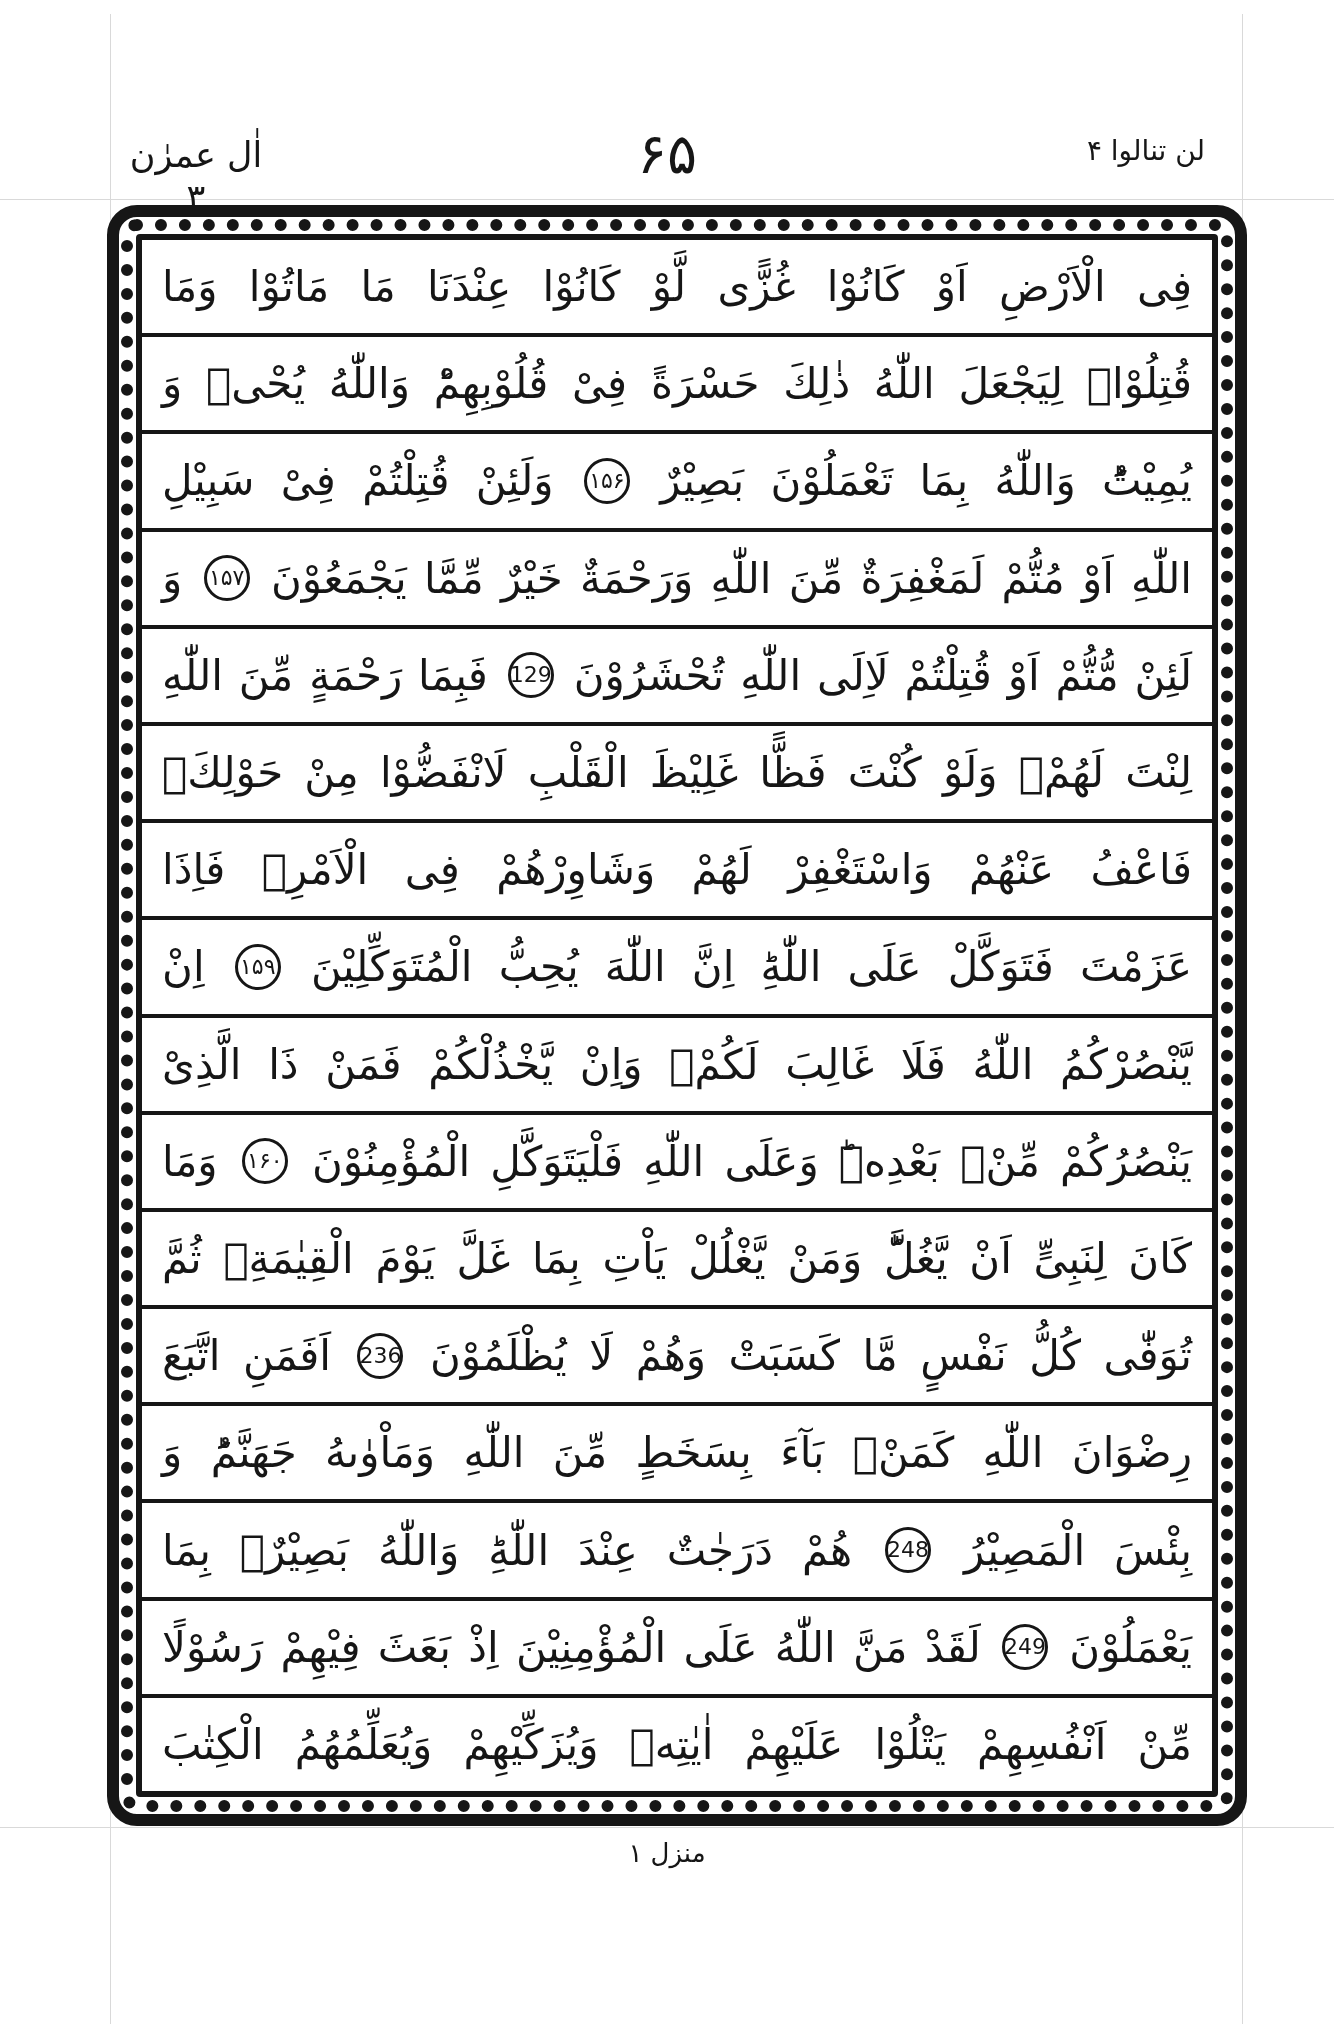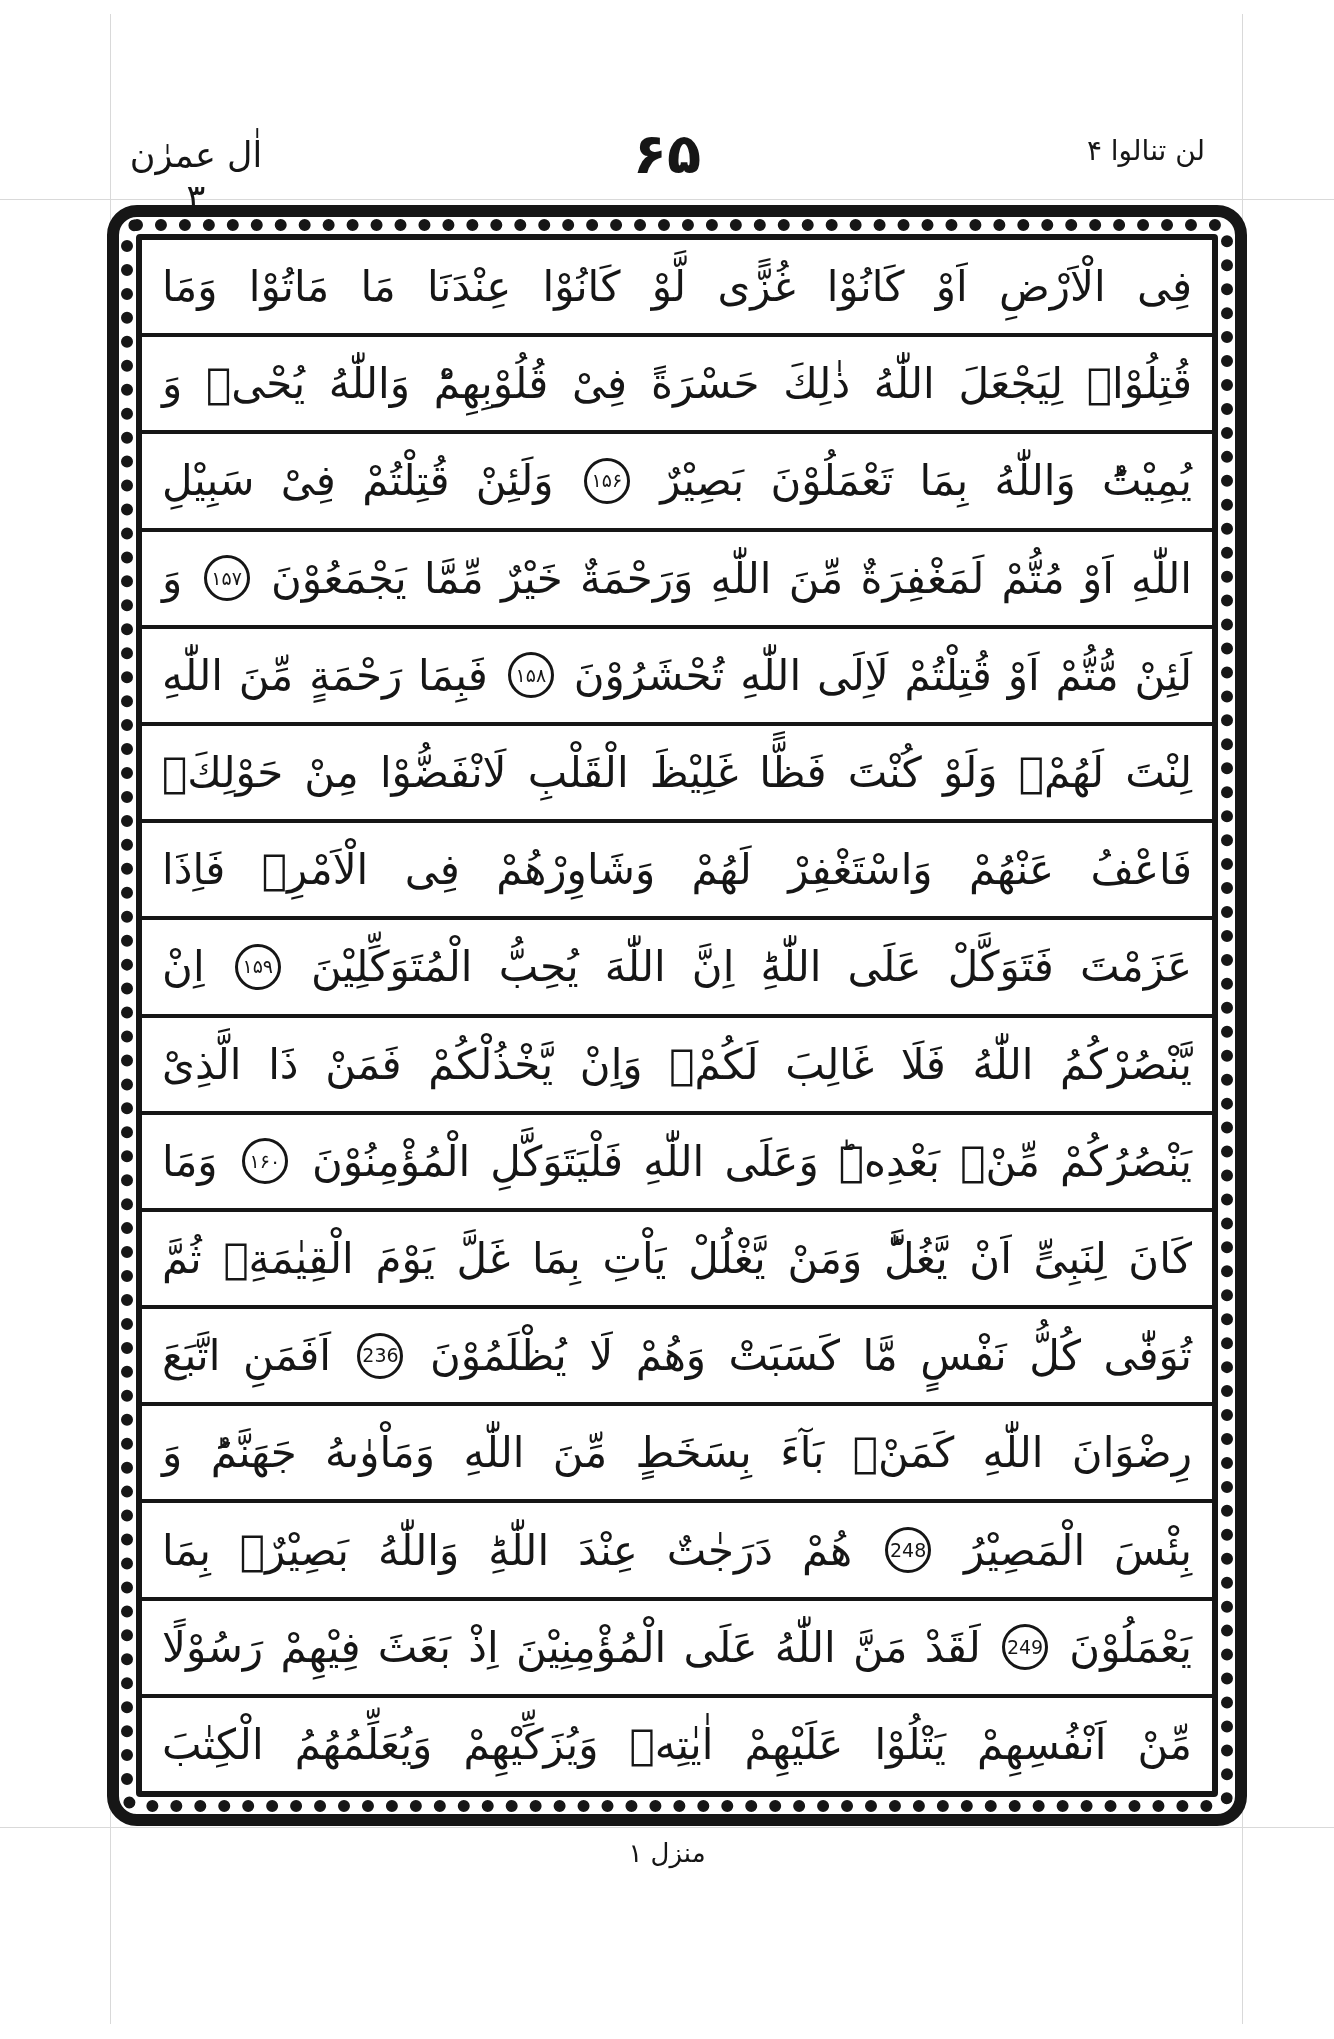--- a/index.html
+++ b/index.html
@@ -21,21 +21,21 @@
   .guide-h.top    { top:199px; }
   .guide-h.bottom { top:1827px; }
 
   
   .hdr-left {
     position:absolute; top:134px; left:118px; width:156px;
     text-align:center; font-size:35px; direction:rtl; line-height:1.2;
   }
   .hdr-num {
     position:absolute; top:126px; left:50%; transform:translateX(-50%);
-    font-size:56px; font-weight:bold; direction:rtl; line-height:1;
+    font-size:56px; font-weight:normal; direction:rtl; line-height:1;
   }
   .hdr-right {
     position:absolute; top:134px; left:1060px; width:172px;
     text-align:center; font-size:28px; direction:rtl; line-height:1.2;
   }
   .footer-label {
     position:absolute; top:1838px; left:50%; transform:translateX(-50%);
     font-size:26px; direction:rtl; line-height:1.2;
   }
 
@@ -67,21 +67,21 @@
     font-size:42px; color:#161616;
     min-width:0;
   }
   .row + .row { border-top:4px solid #161616; }
   .word { white-space:nowrap; flex:none; }
   .verse {
     flex:none;
     width:46px; height:46px;
     border:3px solid #161616; border-radius:50%;
     display:flex; align-items:center; justify-content:center;
-    font-size:19px; line-height:1;
+    font-size:22px; line-height:1;
     box-sizing:border-box;
     margin:0 4px;
   }
 </style>
 </head>
 <body style="color: rgb(22, 22, 22);">
 
 <div class="canvas">
 
   <div class="guide-v left"></div>
@@ -148,21 +148,21 @@
             <span class="word">وَ</span>
           </div>
           <div class="row">
             <span class="word">لَئِنْ</span>
             <span class="word">مُّتُّمْ</span>
             <span class="word">اَوْ</span>
             <span class="word">قُتِلْتُمْ</span>
             <span class="word">لَاِلَی</span>
             <span class="word">اللّٰهِ</span>
             <span class="word">تُحْشَرُوْنَ</span>
-            <span class="verse">۱۵۸</span>
+            <span class="verse">129</span>
             <span class="word">فَبِمَا</span>
             <span class="word">رَحْمَةٍ</span>
             <span class="word">مِّنَ</span>
             <span class="word">اللّٰهِ</span>
           </div>
           <div class="row">
             <span class="word">لِنْتَ</span>
             <span class="word">لَهُمْۚ</span>
             <span class="word">وَلَوْ</span>
             <span class="word">كُنْتَ</span>

